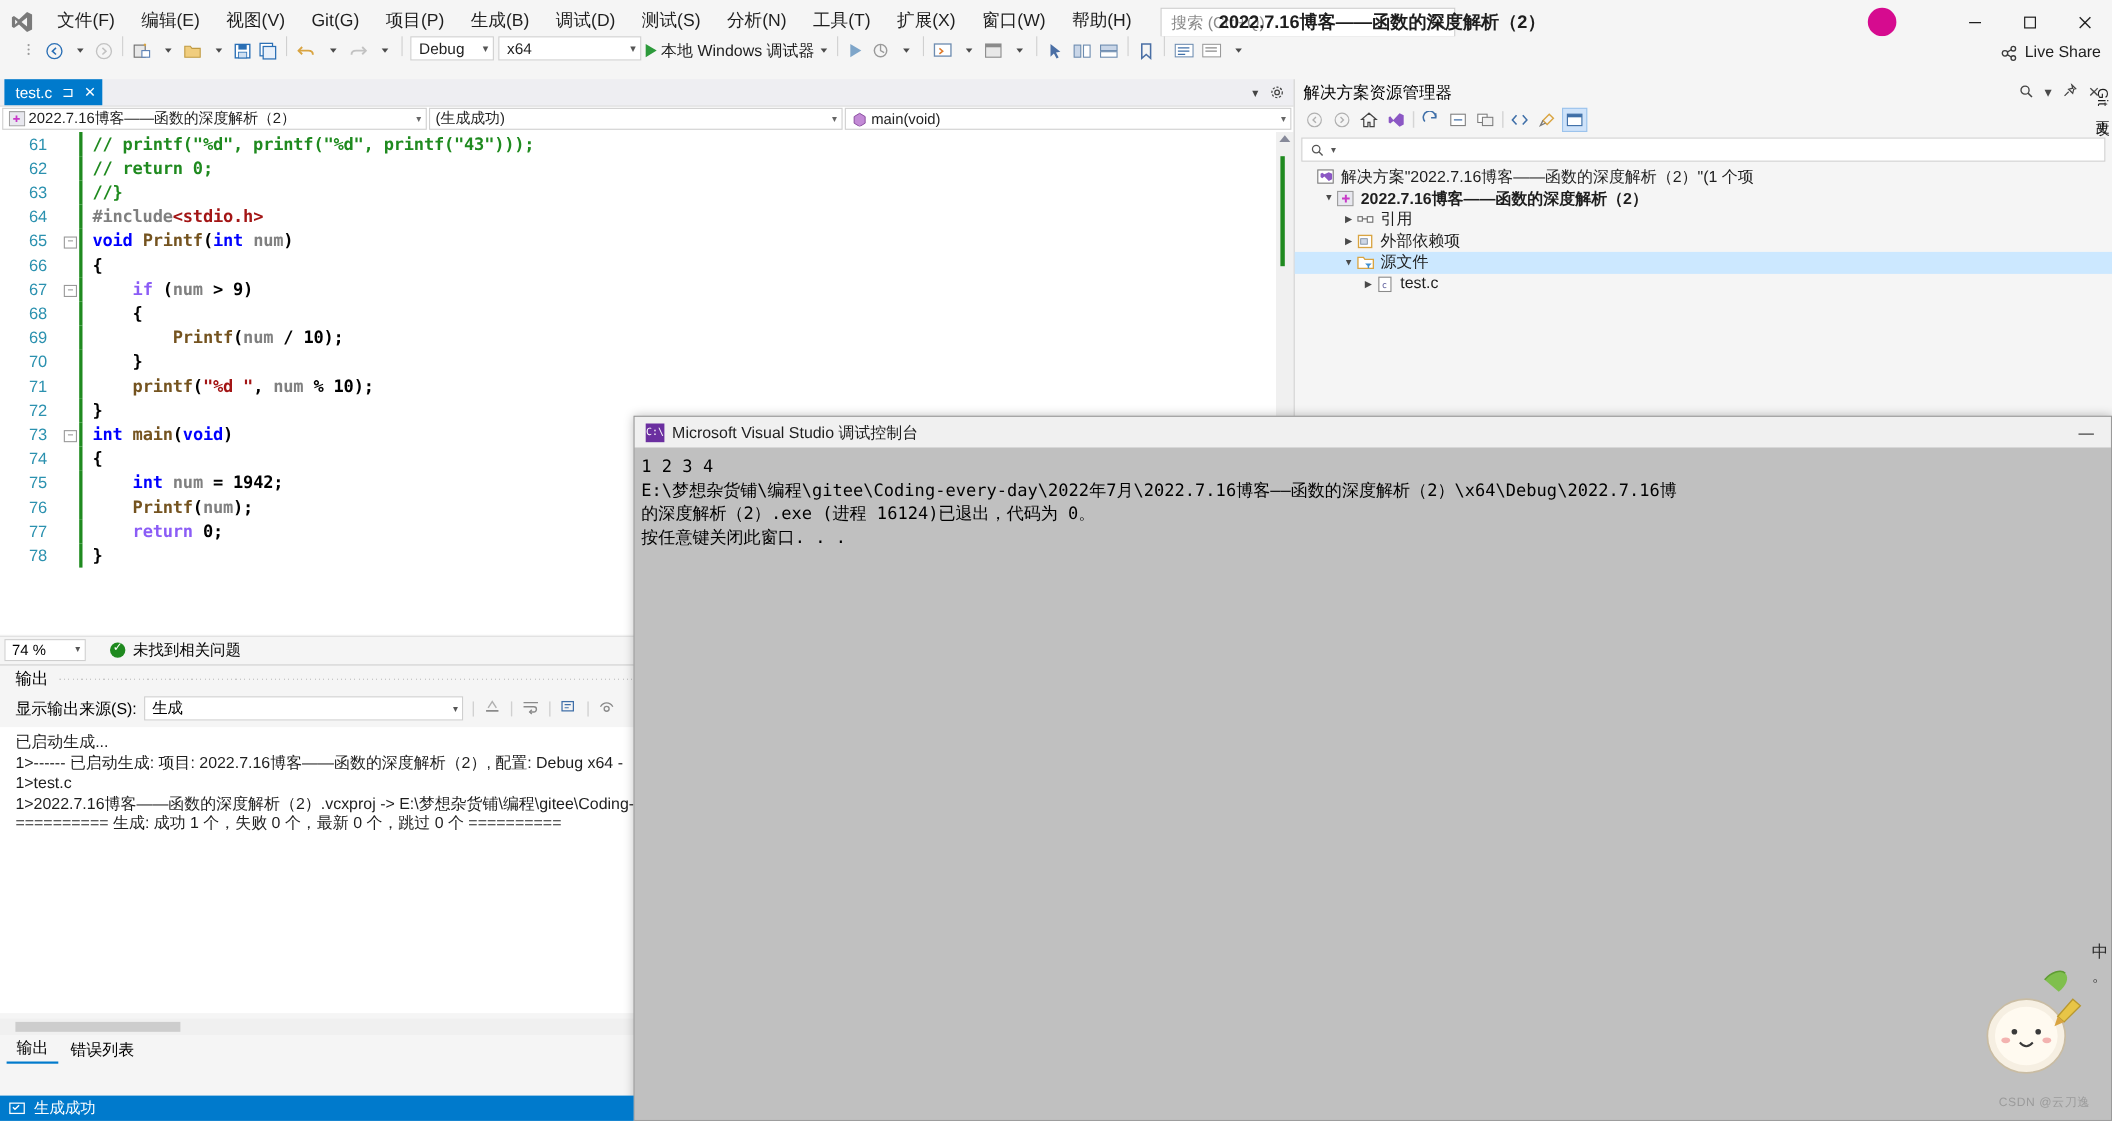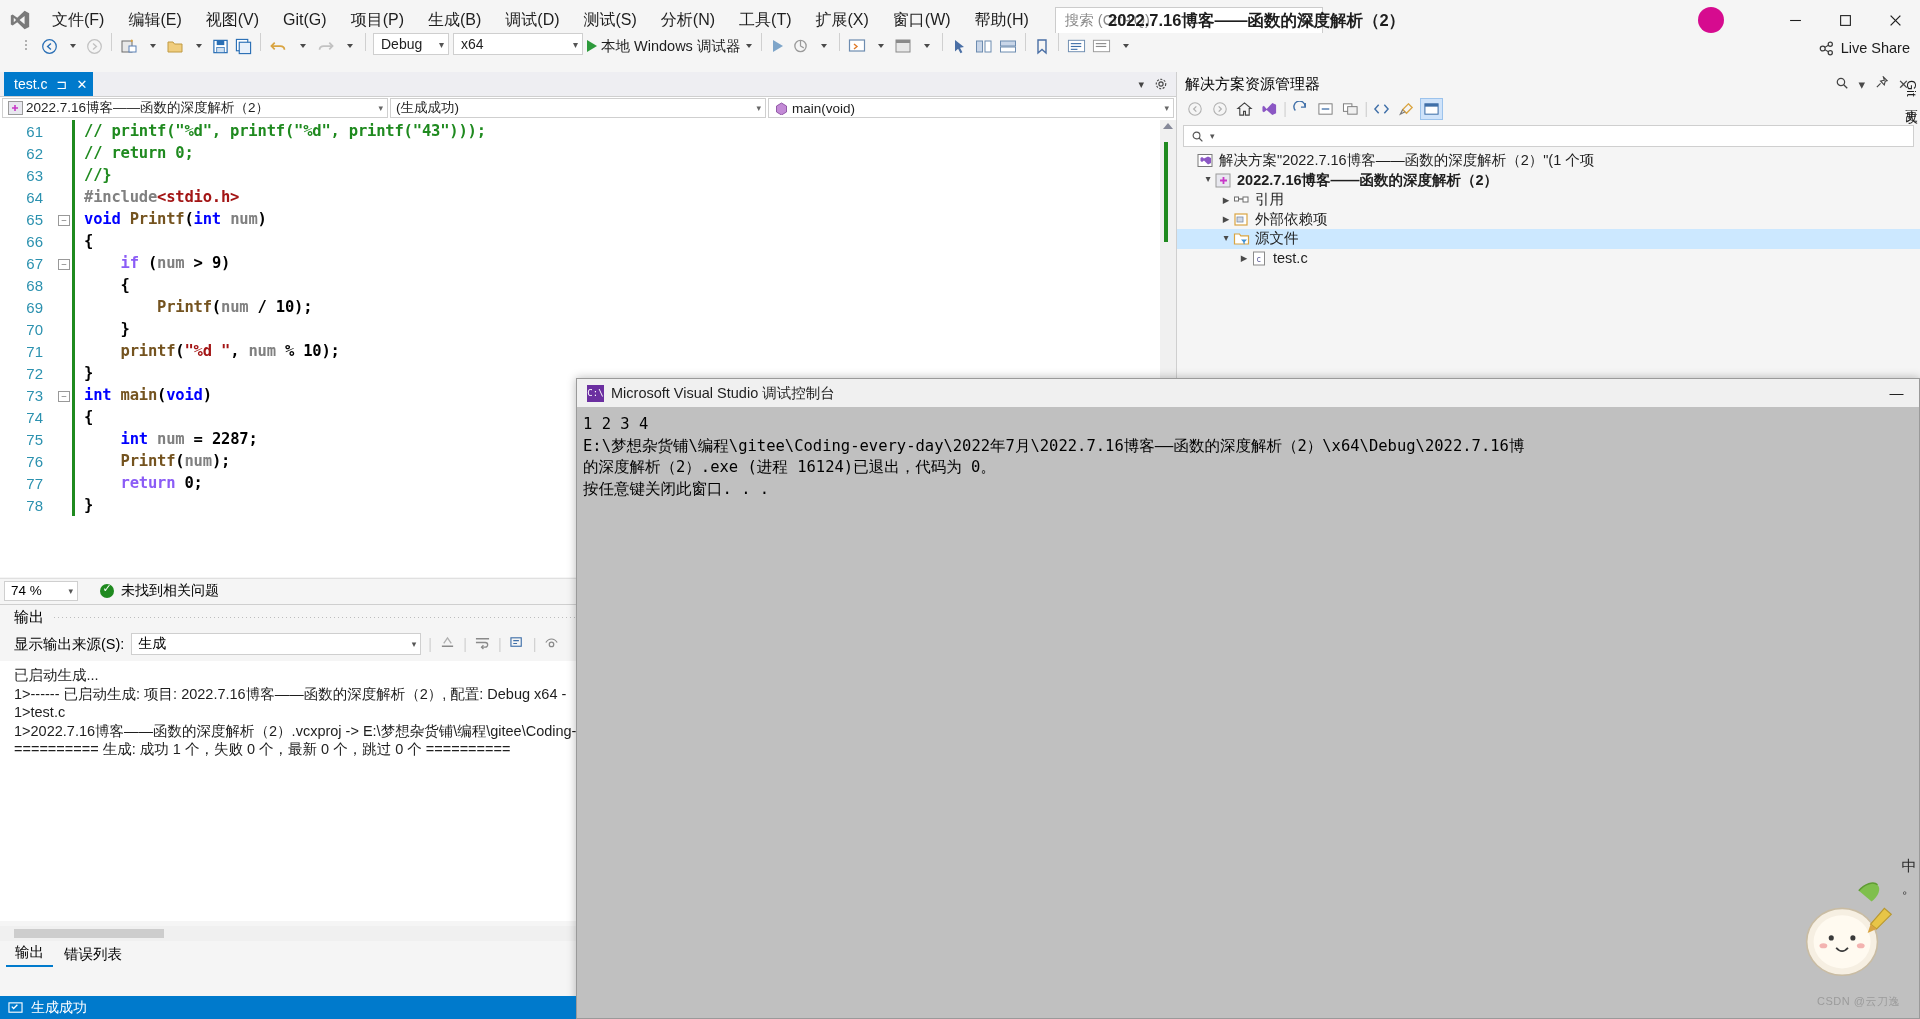--- a/index.html
+++ b/index.html
@@ -442,21 +442,21 @@
         <div class="cline"><div class="lnum">65</div><div class="fold"><span style="border:1px solid #999;padding:0 2.2px;font-size:9px;line-height:9px;display:inline-block;">−</span></div><div class="gchg"></div><div class="ctxt"><span class="c-kw">void</span><span class="c-pl"> </span><span class="c-fn">Printf</span><span class="c-pl">(</span><span class="c-kw">int</span><span class="c-pl"> </span><span class="c-var">num</span><span class="c-pl">)</span></div></div>
         <div class="cline"><div class="lnum">66</div><div class="fold"></div><div class="gchg"></div><div class="ctxt"><span class="c-pl">{</span></div></div>
         <div class="cline"><div class="lnum">67</div><div class="fold"><span style="border:1px solid #999;padding:0 2.2px;font-size:9px;line-height:9px;display:inline-block;">−</span></div><div class="gchg"></div><div class="ctxt"><span class="c-pl">    </span><span class="c-kw2">if</span><span class="c-pl"> (</span><span class="c-var">num</span><span class="c-pl"> &gt; </span><span class="c-pl">9</span><span class="c-pl">)</span></div></div>
         <div class="cline"><div class="lnum">68</div><div class="fold"></div><div class="gchg"></div><div class="ctxt"><span class="c-pl">    {</span></div></div>
         <div class="cline"><div class="lnum">69</div><div class="fold"></div><div class="gchg"></div><div class="ctxt"><span class="c-pl">        </span><span class="c-fn">Printf</span><span class="c-pl">(</span><span class="c-var">num</span><span class="c-pl"> / </span><span class="c-pl">10);</span></div></div>
         <div class="cline"><div class="lnum">70</div><div class="fold"></div><div class="gchg"></div><div class="ctxt"><span class="c-pl">    }</span></div></div>
         <div class="cline"><div class="lnum">71</div><div class="fold"></div><div class="gchg"></div><div class="ctxt"><span class="c-pl">    </span><span class="c-fn">printf</span><span class="c-pl">(</span><span class="c-str">"%d "</span><span class="c-pl">, </span><span class="c-var">num</span><span class="c-pl"> % </span><span class="c-pl">10);</span></div></div>
         <div class="cline"><div class="lnum">72</div><div class="fold"></div><div class="gchg"></div><div class="ctxt"><span class="c-pl">}</span></div></div>
         <div class="cline"><div class="lnum">73</div><div class="fold"><span style="border:1px solid #999;padding:0 2.2px;font-size:9px;line-height:9px;display:inline-block;">−</span></div><div class="gchg"></div><div class="ctxt"><span class="c-kw">int</span><span class="c-pl"> </span><span class="c-fn">main</span><span class="c-pl">(</span><span class="c-kw">void</span><span class="c-pl">)</span></div></div>
         <div class="cline"><div class="lnum">74</div><div class="fold"></div><div class="gchg"></div><div class="ctxt"><span class="c-pl">{</span></div></div>
-        <div class="cline"><div class="lnum">75</div><div class="fold"></div><div class="gchg"></div><div class="ctxt"><span class="c-pl">    </span><span class="c-kw">int</span><span class="c-pl"> </span><span class="c-var">num</span><span class="c-pl"> = </span><span class="c-pl">2287;</span></div></div>
+        <div class="cline"><div class="lnum">75</div><div class="fold"></div><div class="gchg"></div><div class="ctxt"><span class="c-pl">    </span><span class="c-kw">int</span><span class="c-pl"> </span><span class="c-var">num</span><span class="c-pl"> = </span><span class="c-pl">1942;</span></div></div>
         <div class="cline"><div class="lnum">76</div><div class="fold"></div><div class="gchg"></div><div class="ctxt"><span class="c-pl">    </span><span class="c-fn">Printf</span><span class="c-pl">(</span><span class="c-var">num</span><span class="c-pl">);</span></div></div>
         <div class="cline"><div class="lnum">77</div><div class="fold"></div><div class="gchg"></div><div class="ctxt"><span class="c-pl">    </span><span class="c-kw2">return</span><span class="c-pl"> 0;</span></div></div>
         <div class="cline"><div class="lnum">78</div><div class="fold"></div><div class="gchg"></div><div class="ctxt"><span class="c-pl">}</span></div></div>
       </div>
 
     <div class="vscrollE">
       <div class="up"></div>
       <div class="thumbbar"></div>
     </div>
   </div>

